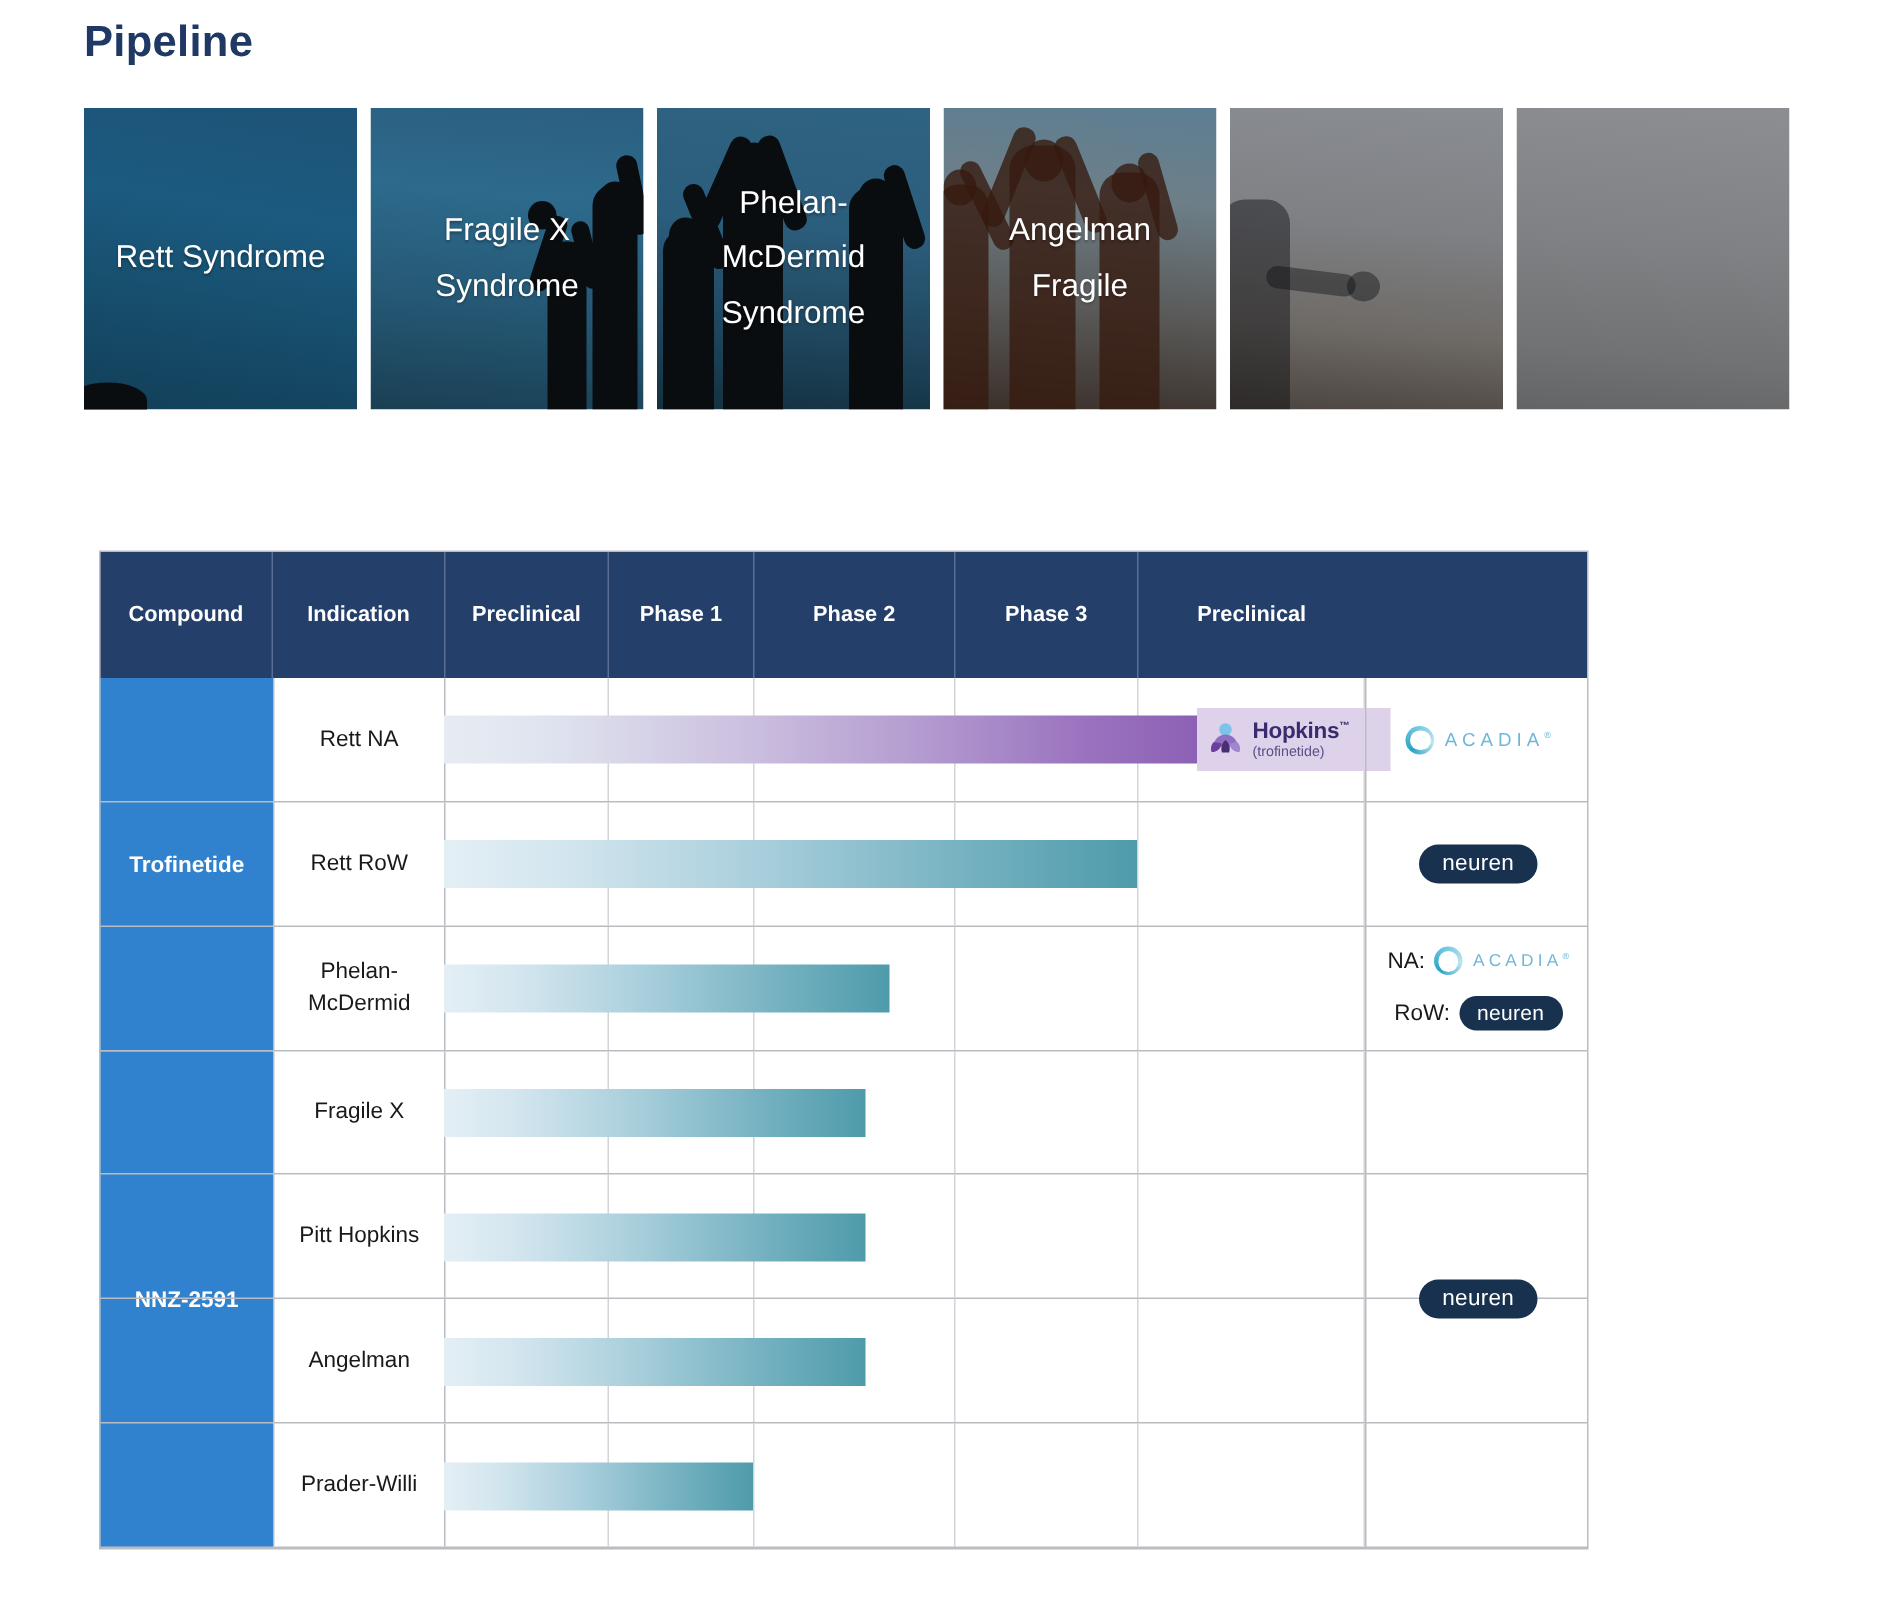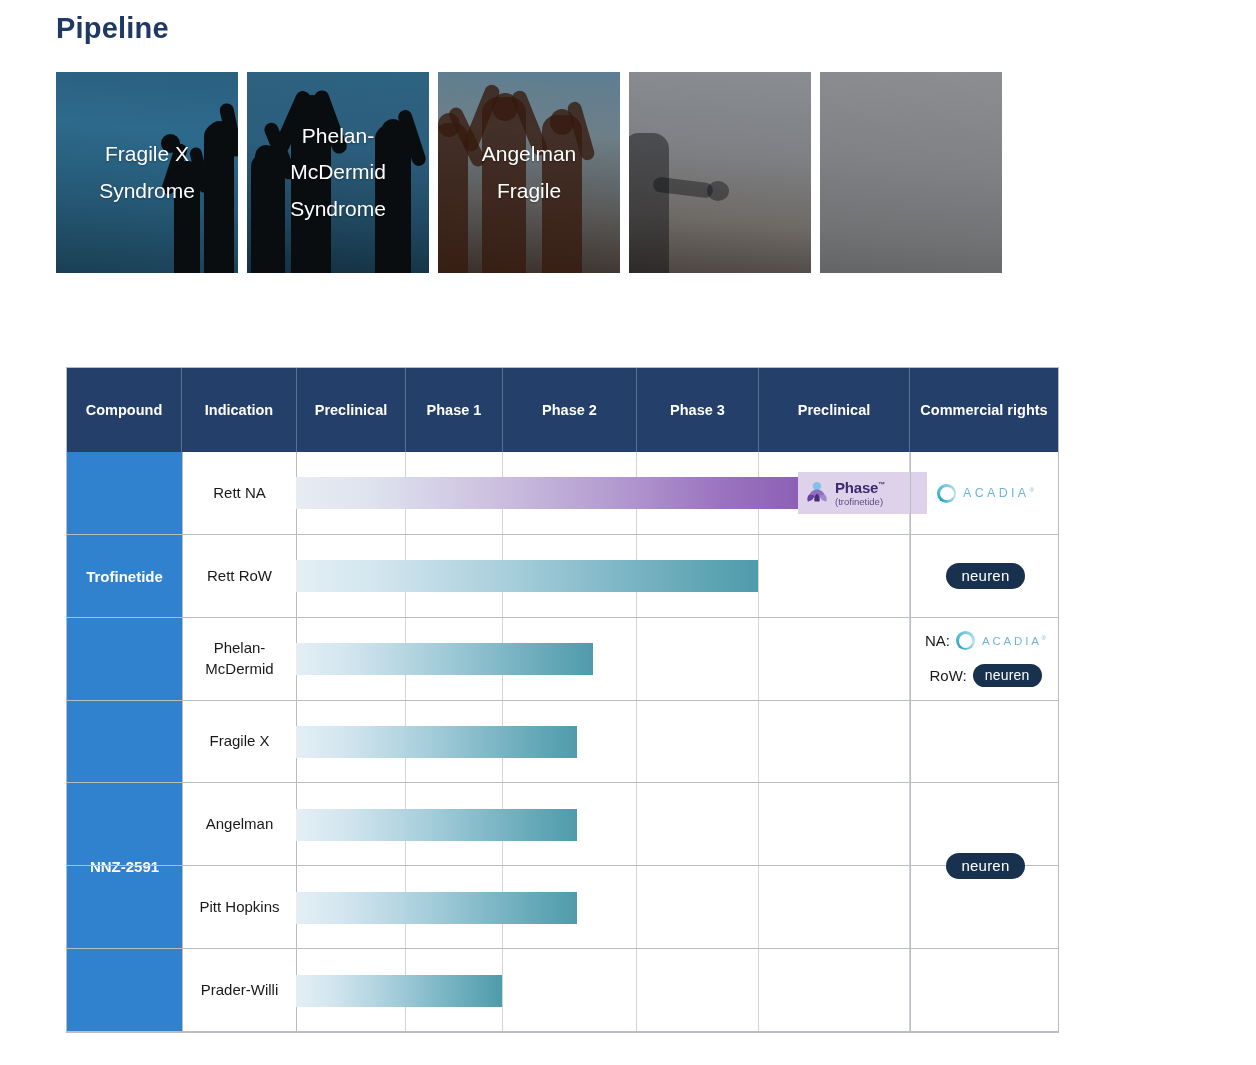--- a/index.html
+++ b/index.html
@@ -164,20 +164,26 @@
   .rights-row{display:flex;align-items:center;gap:6px;}
   .rights-row .pre{font-size:15px;color:#191919;}
 </style>
 </head>
 <body>
 
 <div id="page-title">Pipeline</div>
 
 <div id="cards">
 
+  <div class="card">
+    <div class="photo sky-a">
+      <div class="sil" style="left:-10px;bottom:-6px;width:52px;height:24px;border-radius:50% 50% 0 0;"></div>
+    </div>
+    <div class="label">Rett Syndrome</div>
+  </div>
 
   <div class="card">
     <div class="photo sky-b">
       <div class="sil" style="left:118px;bottom:0;width:26px;height:112px;border-radius:12px 12px 0 0;"></div>
       <div class="sil" style="left:112px;bottom:78px;width:13px;height:52px;transform:rotate(18deg);border-radius:6px;"></div>
       <div class="sil" style="left:138px;bottom:80px;width:12px;height:46px;transform:rotate(-14deg);border-radius:6px;"></div>
       <div class="sil" style="left:105px;bottom:120px;width:19px;height:19px;border-radius:50%;"></div>
       <div class="sil" style="left:148px;bottom:0;width:30px;height:150px;border-radius:14px 14px 0 0;"></div>
       <div class="sil" style="left:152px;bottom:128px;width:22px;height:24px;border-radius:50%;"></div>
       <div class="sil" style="left:168px;bottom:116px;width:14px;height:54px;transform:rotate(-12deg);border-radius:7px;"></div>
@@ -234,21 +240,20 @@
 <div id="pipeline-table">
 
   <div class="thead">
     <div class="th" style="width:115px;flex:0 0 115px;">Compound</div>
     <div class="th" style="width:115px;flex:0 0 115px;">Indication</div>
     <div class="th" style="width:109px;flex:0 0 109px;">Preclinical</div>
     <div class="th" style="width:97px;flex:0 0 97px;">Phase 1</div>
     <div class="th" style="width:134px;flex:0 0 134px;">Phase 2</div>
     <div class="th" style="width:122px;flex:0 0 122px;">Phase 3</div>
     <div class="th" style="width:151px;flex:0 0 151px;">Preclinical</div>
-    <div class="th" style="width:148px;flex:0 0 148px;">Commercial rights</div>
   </div>
 
   <div class="tbody">
 
     <div class="compound-block" style="top:0;height:248.6px;">
       <span>Trofinetide</span>
     </div>
     <div class="compound-block" style="top:248.6px;height:331.4px;">
       <span>NNZ-2591</span>
     </div>
@@ -300,34 +305,34 @@
         <div class="pcell" style="width:97px;flex:0 0 97px;"></div>
         <div class="pcell" style="width:134px;flex:0 0 134px;"></div>
         <div class="pcell" style="width:122px;flex:0 0 122px;"></div>
         <div class="pcell" style="width:151px;flex:0 0 151px;"></div>
         <div class="pcell" style="width:148px;flex:0 0 148px;"></div>
       </div>
     </div>
 
     <div class="trow">
       <div class="cell-compound-spacer"></div>
+      <div class="cell-indication">Pitt Hopkins</div>
+      <div class="phase-grid">
+        <div class="pcell" style="width:109px;flex:0 0 109px;"></div>
+        <div class="pcell" style="width:97px;flex:0 0 97px;"></div>
+        <div class="pcell" style="width:134px;flex:0 0 134px;"></div>
+        <div class="pcell" style="width:122px;flex:0 0 122px;"></div>
+        <div class="pcell" style="width:151px;flex:0 0 151px;"></div>
+        <div class="pcell" style="width:148px;flex:0 0 148px;"></div>
+      </div>
+    </div>
+
+    <div class="trow">
+      <div class="cell-compound-spacer"></div>
       <div class="cell-indication">Angelman</div>
-      <div class="phase-grid">
-        <div class="pcell" style="width:109px;flex:0 0 109px;"></div>
-        <div class="pcell" style="width:97px;flex:0 0 97px;"></div>
-        <div class="pcell" style="width:134px;flex:0 0 134px;"></div>
-        <div class="pcell" style="width:122px;flex:0 0 122px;"></div>
-        <div class="pcell" style="width:151px;flex:0 0 151px;"></div>
-        <div class="pcell" style="width:148px;flex:0 0 148px;"></div>
-      </div>
-    </div>
-
-    <div class="trow">
-      <div class="cell-compound-spacer"></div>
-      <div class="cell-indication">Pitt Hopkins</div>
       <div class="phase-grid">
         <div class="pcell" style="width:109px;flex:0 0 109px;"></div>
         <div class="pcell" style="width:97px;flex:0 0 97px;"></div>
         <div class="pcell" style="width:134px;flex:0 0 134px;"></div>
         <div class="pcell" style="width:122px;flex:0 0 122px;"></div>
         <div class="pcell" style="width:151px;flex:0 0 151px;"></div>
         <div class="pcell" style="width:148px;flex:0 0 148px;"></div>
       </div>
     </div>
 
@@ -358,21 +363,21 @@
       <span class="mark">
         <svg viewBox="0 0 26 26" width="26" height="26" aria-hidden="true">
           <circle cx="13" cy="6.3" r="4.2" fill="#7fc3e8"></circle>
           <path d="M13 9.6 C8.6 9.6 5 13.2 5 17.6 L21 17.6 C21 13.2 17.4 9.6 13 9.6 Z" fill="#8e6fc0"></path>
           <path d="M5.2 14.6 C3.4 16.4 2.8 19.2 3.8 21.4 C7.2 21.4 10 18.9 10.4 15.6 Z" fill="#6a3f9e"></path>
           <path d="M20.8 14.6 C22.6 16.4 23.2 19.2 22.2 21.4 C18.8 21.4 16 18.9 15.6 15.6 Z" fill="#9f86cd"></path>
           <path d="M13 13.4 C10.6 15.4 9.6 18.6 10.6 21.6 L15.4 21.6 C16.4 18.6 15.4 15.4 13 13.4 Z" fill="#4b2d75"></path>
         </svg>
       </span>
       <span class="txt">
-        <span class="name"><span>Phase</span><sup>™</sup></span>
+        <span class="name"><span>Hopkins</span><sup>™</sup></span>
         <span class="gen">(trofinetide)</span>
       </span>
     </div>
 
     <div class="rights-cell" style="top:0;height:82.86px;">
       <span class="acadia">
         <span class="ring"></span>
         <span class="word"><span>ACADIA</span><sup>®</sup></span>
       </span>
     </div>

